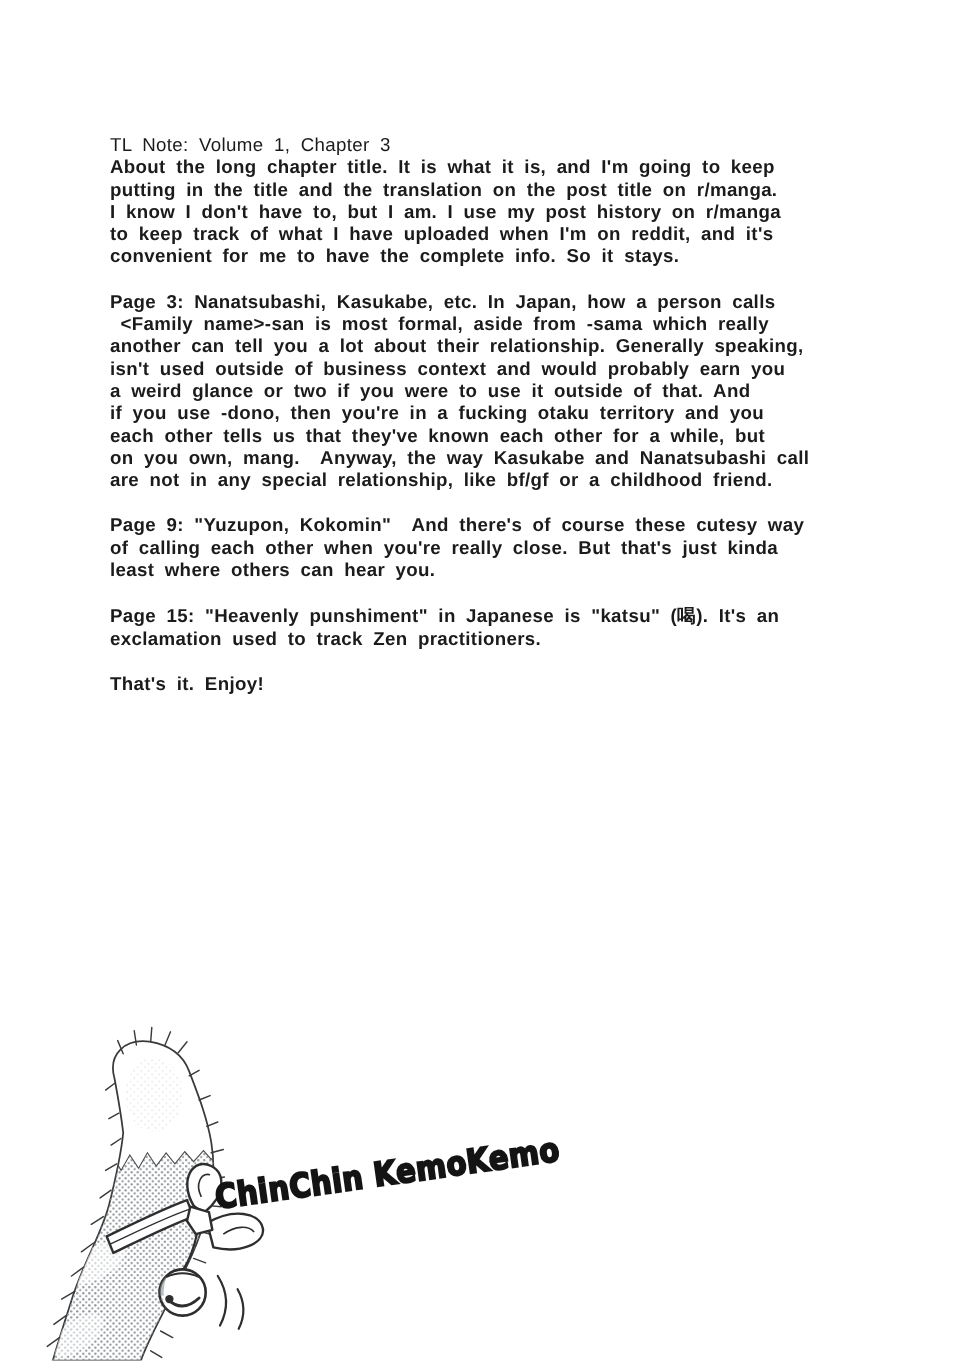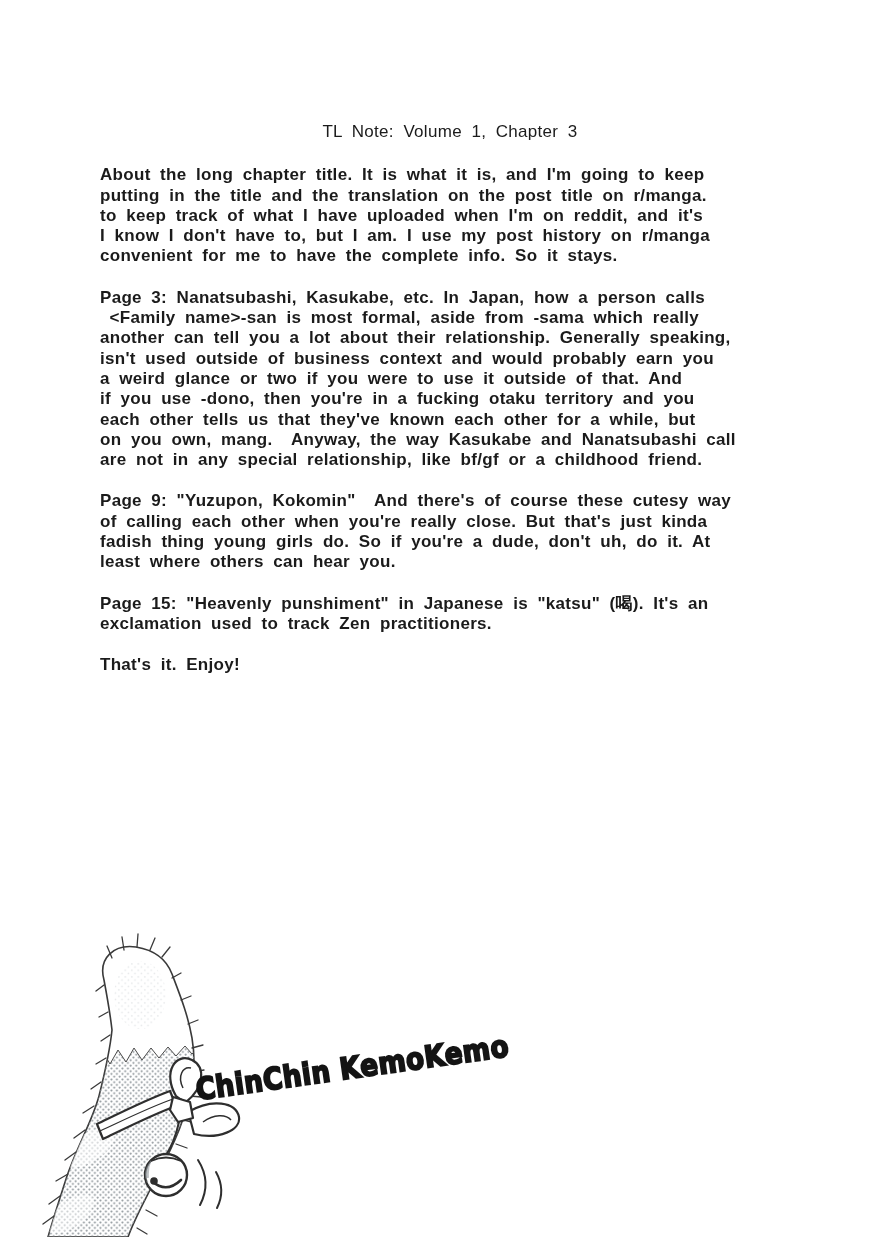--- a/index.html
+++ b/index.html
@@ -15,22 +15,20 @@
     position:absolute;
     left:100px;top:122px;
     width:700px;
     font-size:17px;
   }
   .note .title{
     white-space:pre;
     line-height:20.3px;
     letter-spacing:0.3px;
     word-spacing:4.5px;
-    margin-bottom:23px;
-    text-align:center;
   }
   .note .para{margin-bottom:21px;font-weight:bold;}
   .note .line{
     white-space:pre;
     line-height:20.3px;
     letter-spacing:0.3px;
     word-spacing:4.5px;
   }
   .logo{
     position:absolute;
@@ -51,39 +49,38 @@
 <body>
 
 <div class="page">
 
   <div class="note">
     <div class="title">TL Note: Volume 1, Chapter 3</div>
     <div>
         <div class="para">
           <div class="line">About the long chapter title. It is what it is, and I'm going to keep</div>
           <div class="line">putting in the title and the translation on the post title on r/manga.</div>
+          <div class="line">I know I don't have to, but I am. I use my post history on r/manga</div>
           <div class="line">to keep track of what I have uploaded when I'm on reddit, and it's</div>
-          <div class="line">I know I don't have to, but I am. I use my post history on r/manga</div>
           <div class="line">convenient for me to have the complete info. So it stays.</div>
         </div>
         <div class="para">
           <div class="line">Page 3: Nanatsubashi, Kasukabe, etc. In Japan, how a person calls</div>
           <div class="line"> &lt;Family name&gt;-san is most formal, aside from -sama which really</div>
           <div class="line">another can tell you a lot about their relationship. Generally speaking,</div>
           <div class="line">isn't used outside of business context and would probably earn you</div>
           <div class="line">a weird glance or two if you were to use it outside of that. And</div>
           <div class="line">if you use -dono, then you're in a fucking otaku territory and you</div>
           <div class="line">each other tells us that they've known each other for a while, but</div>
           <div class="line">on you own, mang.  Anyway, the way Kasukabe and Nanatsubashi call</div>
           <div class="line">are not in any special relationship, like bf/gf or a childhood friend.</div>
         </div>
         <div class="para">
           <div class="line">Page 9: "Yuzupon, Kokomin"  And there's of course these cutesy way</div>
           <div class="line">of calling each other when you're really close. But that's just kinda</div>
-          <div class="line">fadish thing young girls do. So if you're a dude, don't uh, do it. At</div>
           <div class="line">least where others can hear you.</div>
         </div>
         <div class="para">
           <div class="line">Page 15: "Heavenly punshiment" in Japanese is "katsu" (喝). It's an</div>
           <div class="line">exclamation used to track Zen practitioners.</div>
         </div>
         <div class="para">
           <div class="line">That's it. Enjoy!</div>
         </div>
       </div>

